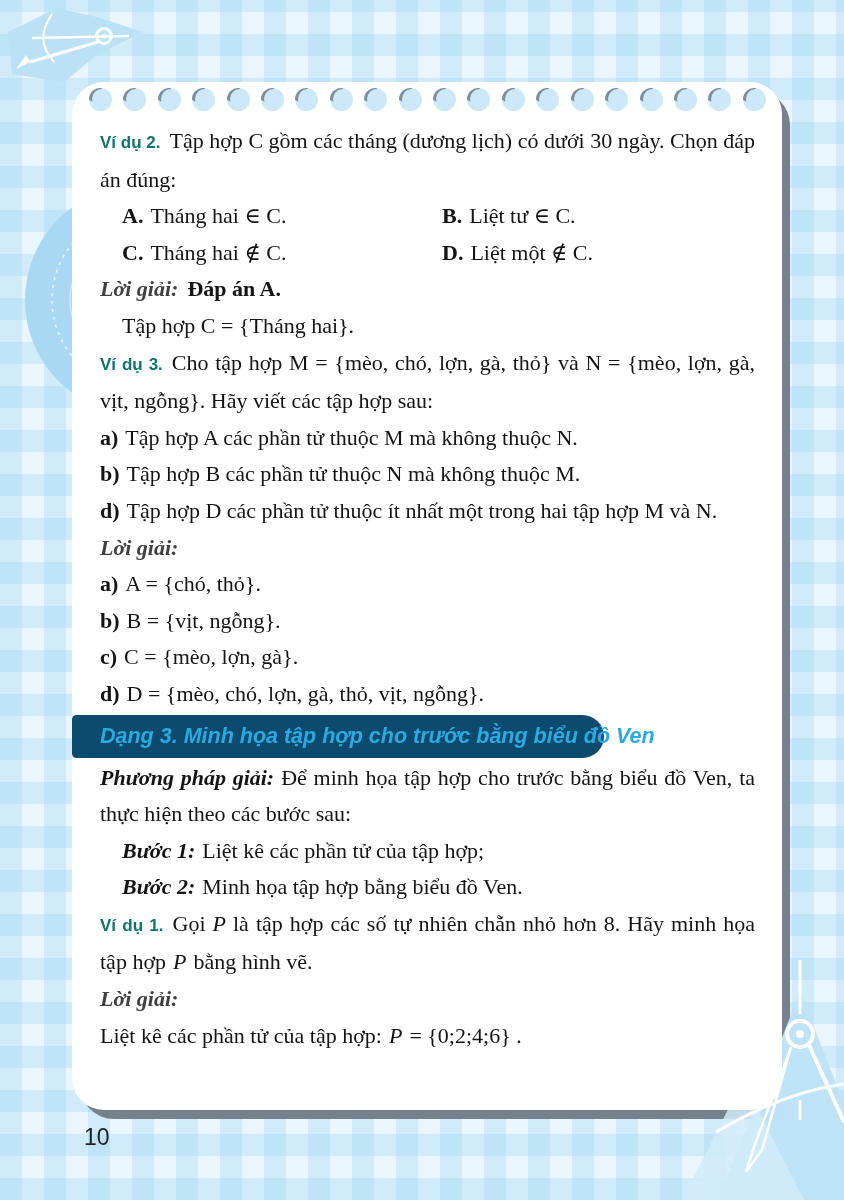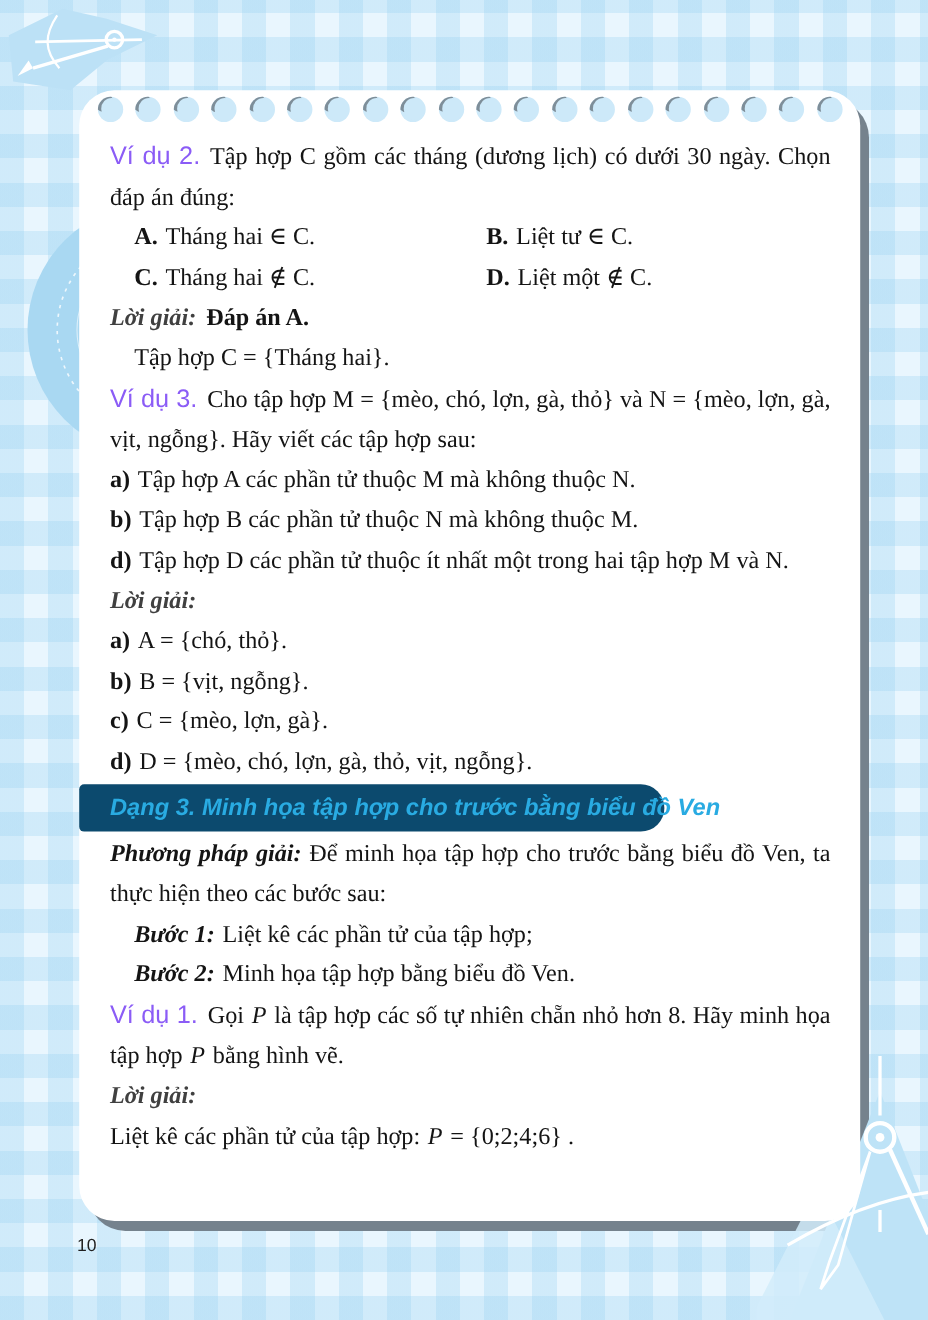--- a/index.html
+++ b/index.html
@@ -24,39 +24,39 @@
     border-radius:32px; background:#FFFFFF;
   }
   .holes { display:flex; justify-content:space-between; padding:6px 16px 0 17px; }
   .hole { width:23px; height:23px; border-radius:50%; background:#CDE9F9; position:relative; overflow:hidden; }
   .hole::before { content:""; position:absolute; left:-3px; top:-4px; width:17px; height:18px; border-radius:50%; background:#7E8E99; }
   .hole::after  { content:""; position:absolute; left:3px;  top:1px;  width:19px; height:20px; border-radius:50%; background:#CDE9F9; }
   .content { padding:12px 27px 0 28px; font-size:22px; line-height:36.6px; }
   .justify { text-align:justify; }
   .indent { padding-left:22px; }
   .lbl-sans {
-    color:#8b5cf6; font-family:"Liberation Sans","DejaVu Sans",sans-serif;
-    font-weight:normal; font-size:23px; margin-right:9px;
+    color:#0f766e; font-family:"Liberation Sans","DejaVu Sans",sans-serif;
+    font-weight:bold; font-size:17px; margin-right:9px;
   }
   .lbl-accent { color:#404040; font-weight:bold; font-style:italic; margin-right:9px; }
   .b  { font-weight:bold; margin-right:7px; }
   .bi { font-weight:bold; font-style:italic; margin-right:7px; }
   .mvar { font-style:italic; margin:0 7px; }
   .options { display:grid; grid-template-columns:320px 1fr; padding-left:22px; }
   .pill {
     background:#0c4a6e; height:43px; line-height:43px;
     margin:2px 0 2px -28px; padding-left:28px; width:532px;
     border-radius:5px 24px 24px 5px;
     color:#29ABE2; font-family:"Liberation Sans","DejaVu Sans",sans-serif;
     font-weight:bold; font-style:italic; font-size:21.5px;
     white-space:nowrap;
   }
   .page-number {
-    position:absolute; z-index:4; left:70px; top:1124px;
-    font-family:"Liberation Sans","DejaVu Sans",sans-serif; font-size:16px; color:#1f1f1f;
+    position:absolute; z-index:4; left:84px; top:1124px;
+    font-family:"Liberation Sans","DejaVu Sans",sans-serif; font-size:23px; color:#1f1f1f;
   }
 </style>
 </head>
 <body>
 
 <svg class="deco" style="left:2px;top:2px" width="150" height="95" viewBox="0 0 150 95">
   <path d="M6,30 L55,6 L95,15 L141,30 L96,52 L62,80 L10,72 Z" fill="#BCE1F6"></path>
   <line x1="30" y1="36" x2="127" y2="34" stroke="#fff" stroke-width="2.5"></line>
   <path d="M50,12 C38,30 38,44 52,60" fill="none" stroke="#fff" stroke-width="2"></path>
   <circle cx="102" cy="34" r="7.5" fill="none" stroke="#fff" stroke-width="3"></circle>

